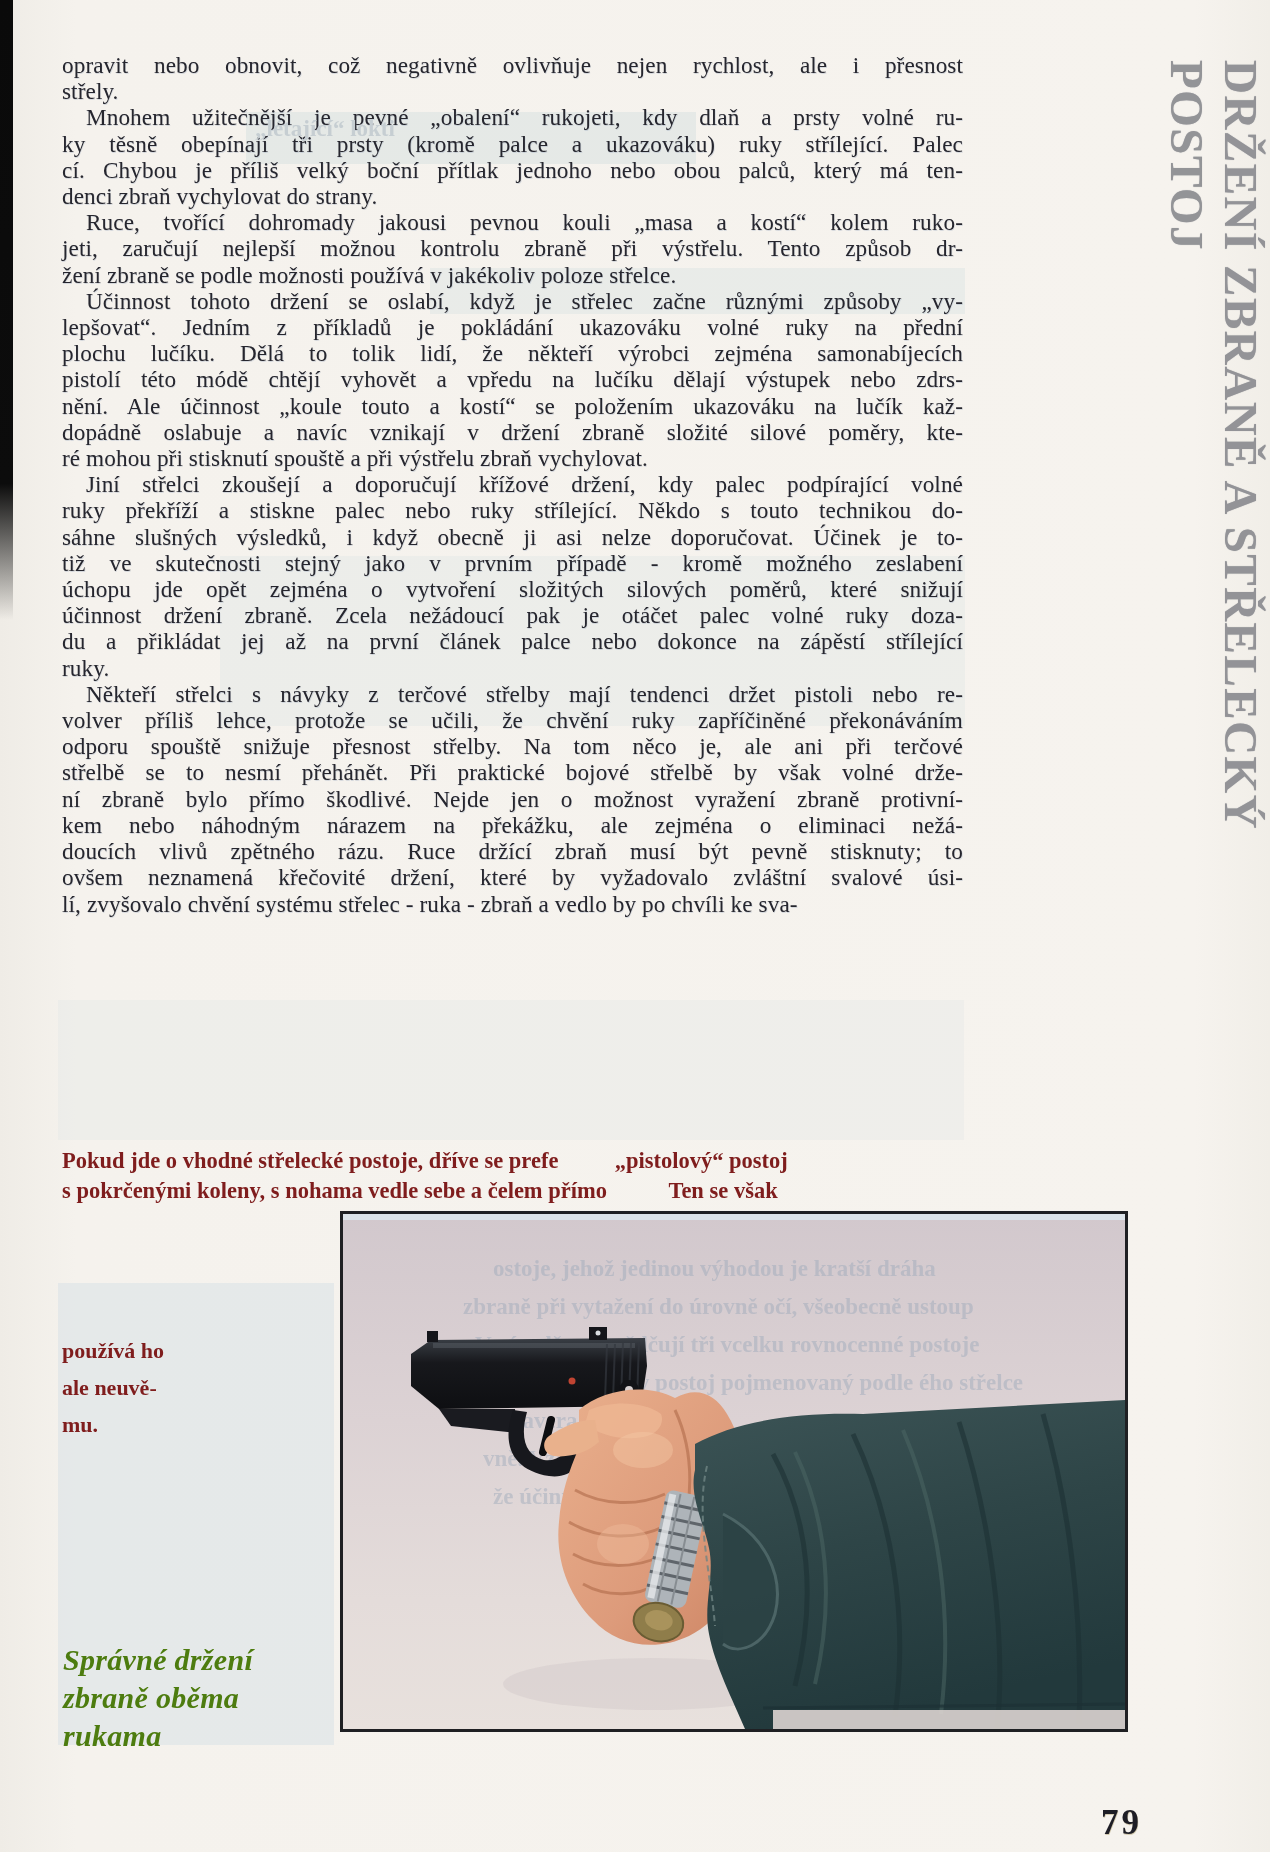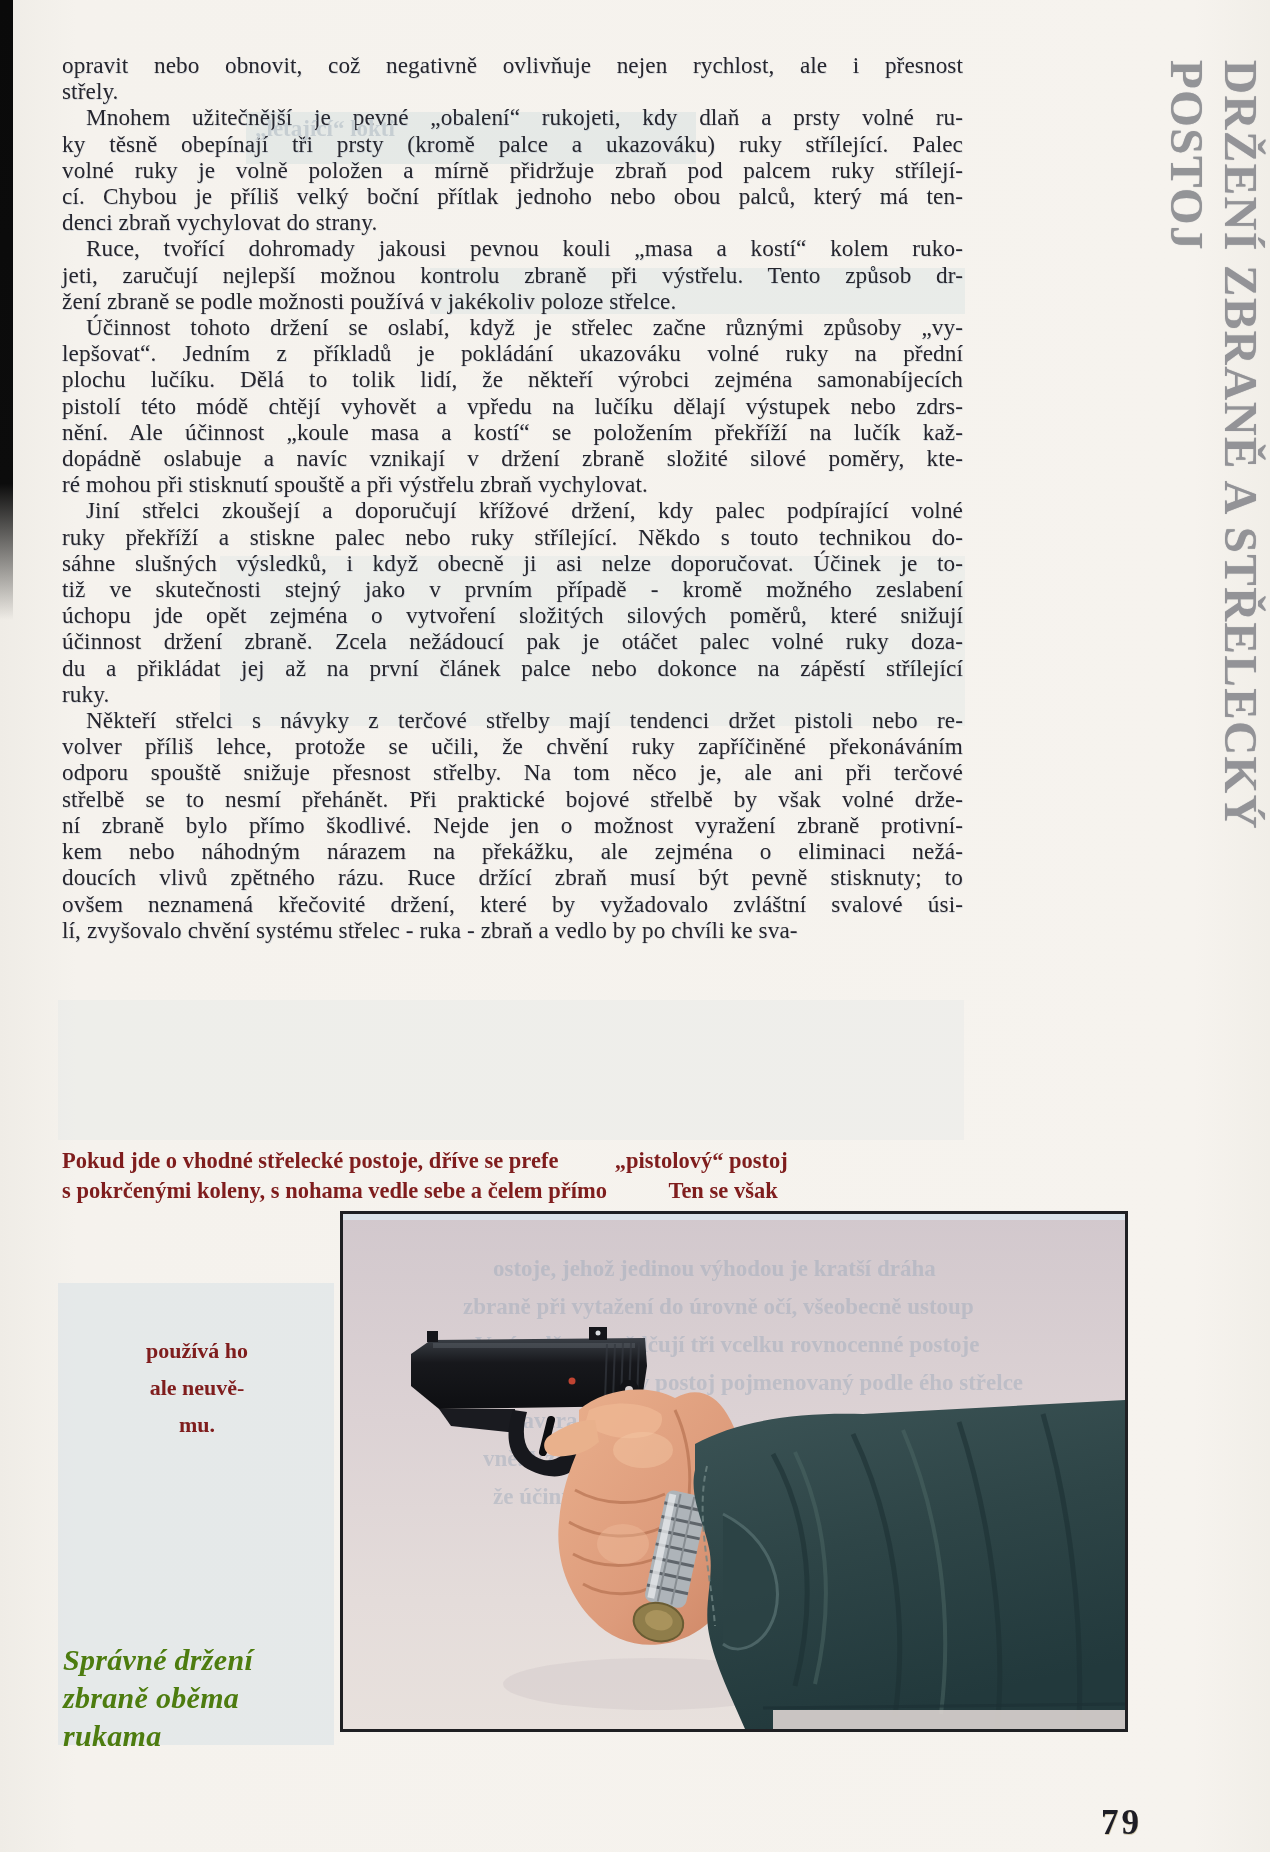--- a/index.html
+++ b/index.html
@@ -27,21 +27,21 @@
     text-shadow:0.6px 0.6px 0 rgba(120,140,170,0.25);
   }
   .line { text-align:justify; text-align-last:justify; }
   .line.last { text-align-last:left; }
   .line.indent { text-indent:24px; }
 
   
   .ghost { color:#7f1d1d; font-weight:bold; filter:blur(0.4px); }
   #ghost-top-fragment { left:255px; top:116px; font-size:23px; color:#c6ced2; }
   #ghost-above-photo { left:62px; top:1146px; width:902px; font-size:22.5px; line-height:30px; white-space:pre; }
-  #ghost-left-fragments { left:62px; top:1332px; width:270px; font-size:22px; line-height:37px; text-align:center; }
+  #ghost-left-fragments { left:62px; top:1332px; width:270px; font-size:22px; line-height:37px; text-align:left; }
 
   
   #photo {
     left:340px; top:1211px; width:788px; height:521px;
     border:3px solid #1f2023; box-sizing:border-box; background:#3b82f6;
   }
   #photo svg { display:block; }
 
   
   #caption {
@@ -75,31 +75,30 @@
 <div class="abs tint" style="left:430px;top:268px;width:535px;height:46px;background:rgba(214,224,224,0.40);"></div>
 <div class="abs tint" style="left:220px;top:556px;width:745px;height:170px;background:rgba(218,227,226,0.32);"></div>
 <div class="abs tint" style="left:58px;top:1000px;width:906px;height:140px;background:rgba(222,229,227,0.30);"></div>
 <div class="abs tint" style="left:58px;top:1283px;width:276px;height:462px;background:rgba(214,224,230,0.50);"></div>
 
 <div class="abs" id="body-text">
     <div class="line">opravit nebo obnovit, což negativně ovlivňuje nejen rychlost, ale i přesnost</div>
     <div class="line last">střely.</div>
     <div class="line indent">Mnohem užitečnější je pevné „obalení“ rukojeti, kdy dlaň a prsty volné ru-</div>
     <div class="line">ky těsně obepínají tři prsty (kromě palce a ukazováku) ruky střílející. Palec</div>
-    <div class="line">volné ruky je volně položen a mírně přidržuje zbraň pod palcem ruky střílejí-</div>
     <div class="line">cí. Chybou je příliš velký boční přítlak jednoho nebo obou palců, který má ten-</div>
     <div class="line last">denci zbraň vychylovat do strany.</div>
     <div class="line indent">Ruce, tvořící dohromady jakousi pevnou kouli „masa a kostí“ kolem ruko-</div>
     <div class="line">jeti, zaručují nejlepší možnou kontrolu zbraně při výstřelu. Tento způsob dr-</div>
     <div class="line last">žení zbraně se podle možnosti používá v jakékoliv poloze střelce.</div>
     <div class="line indent">Účinnost tohoto držení se oslabí, když je střelec začne různými způsoby „vy-</div>
     <div class="line">lepšovat“. Jedním z příkladů je pokládání ukazováku volné ruky na přední</div>
     <div class="line">plochu lučíku. Dělá to tolik lidí, že někteří výrobci zejména samonabíjecích</div>
     <div class="line">pistolí této módě chtějí vyhovět a vpředu na lučíku dělají výstupek nebo zdrs-</div>
-    <div class="line">nění. Ale účinnost „koule masa a kostí“ se položením překříží na lučík kaž-</div>
+    <div class="line">nění. Ale účinnost „koule touto a kostí“ se položením ukazováku na lučík kaž-</div>
     <div class="line">dopádně oslabuje a navíc vznikají v držení zbraně složité silové poměry, kte-</div>
     <div class="line last">ré mohou při stisknutí spouště a při výstřelu zbraň vychylovat.</div>
     <div class="line indent">Jiní střelci zkoušejí a doporučují křížové držení, kdy palec podpírající volné</div>
     <div class="line">ruky překříží a stiskne palec nebo ruky střílející. Někdo s touto technikou do-</div>
     <div class="line">sáhne slušných výsledků, i když obecně ji asi nelze doporučovat. Účinek je to-</div>
     <div class="line">tiž ve skutečnosti stejný jako v prvním případě - kromě možného zeslabení</div>
     <div class="line">úchopu jde opět zejména o vytvoření složitých silových poměrů, které snižují</div>
     <div class="line">účinnost držení zbraně. Zcela nežádoucí pak je otáčet palec volné ruky doza-</div>
     <div class="line">du a přikládat jej až na první článek palce nebo dokonce na zápěstí střílející</div>
     <div class="line last">ruky.</div>

